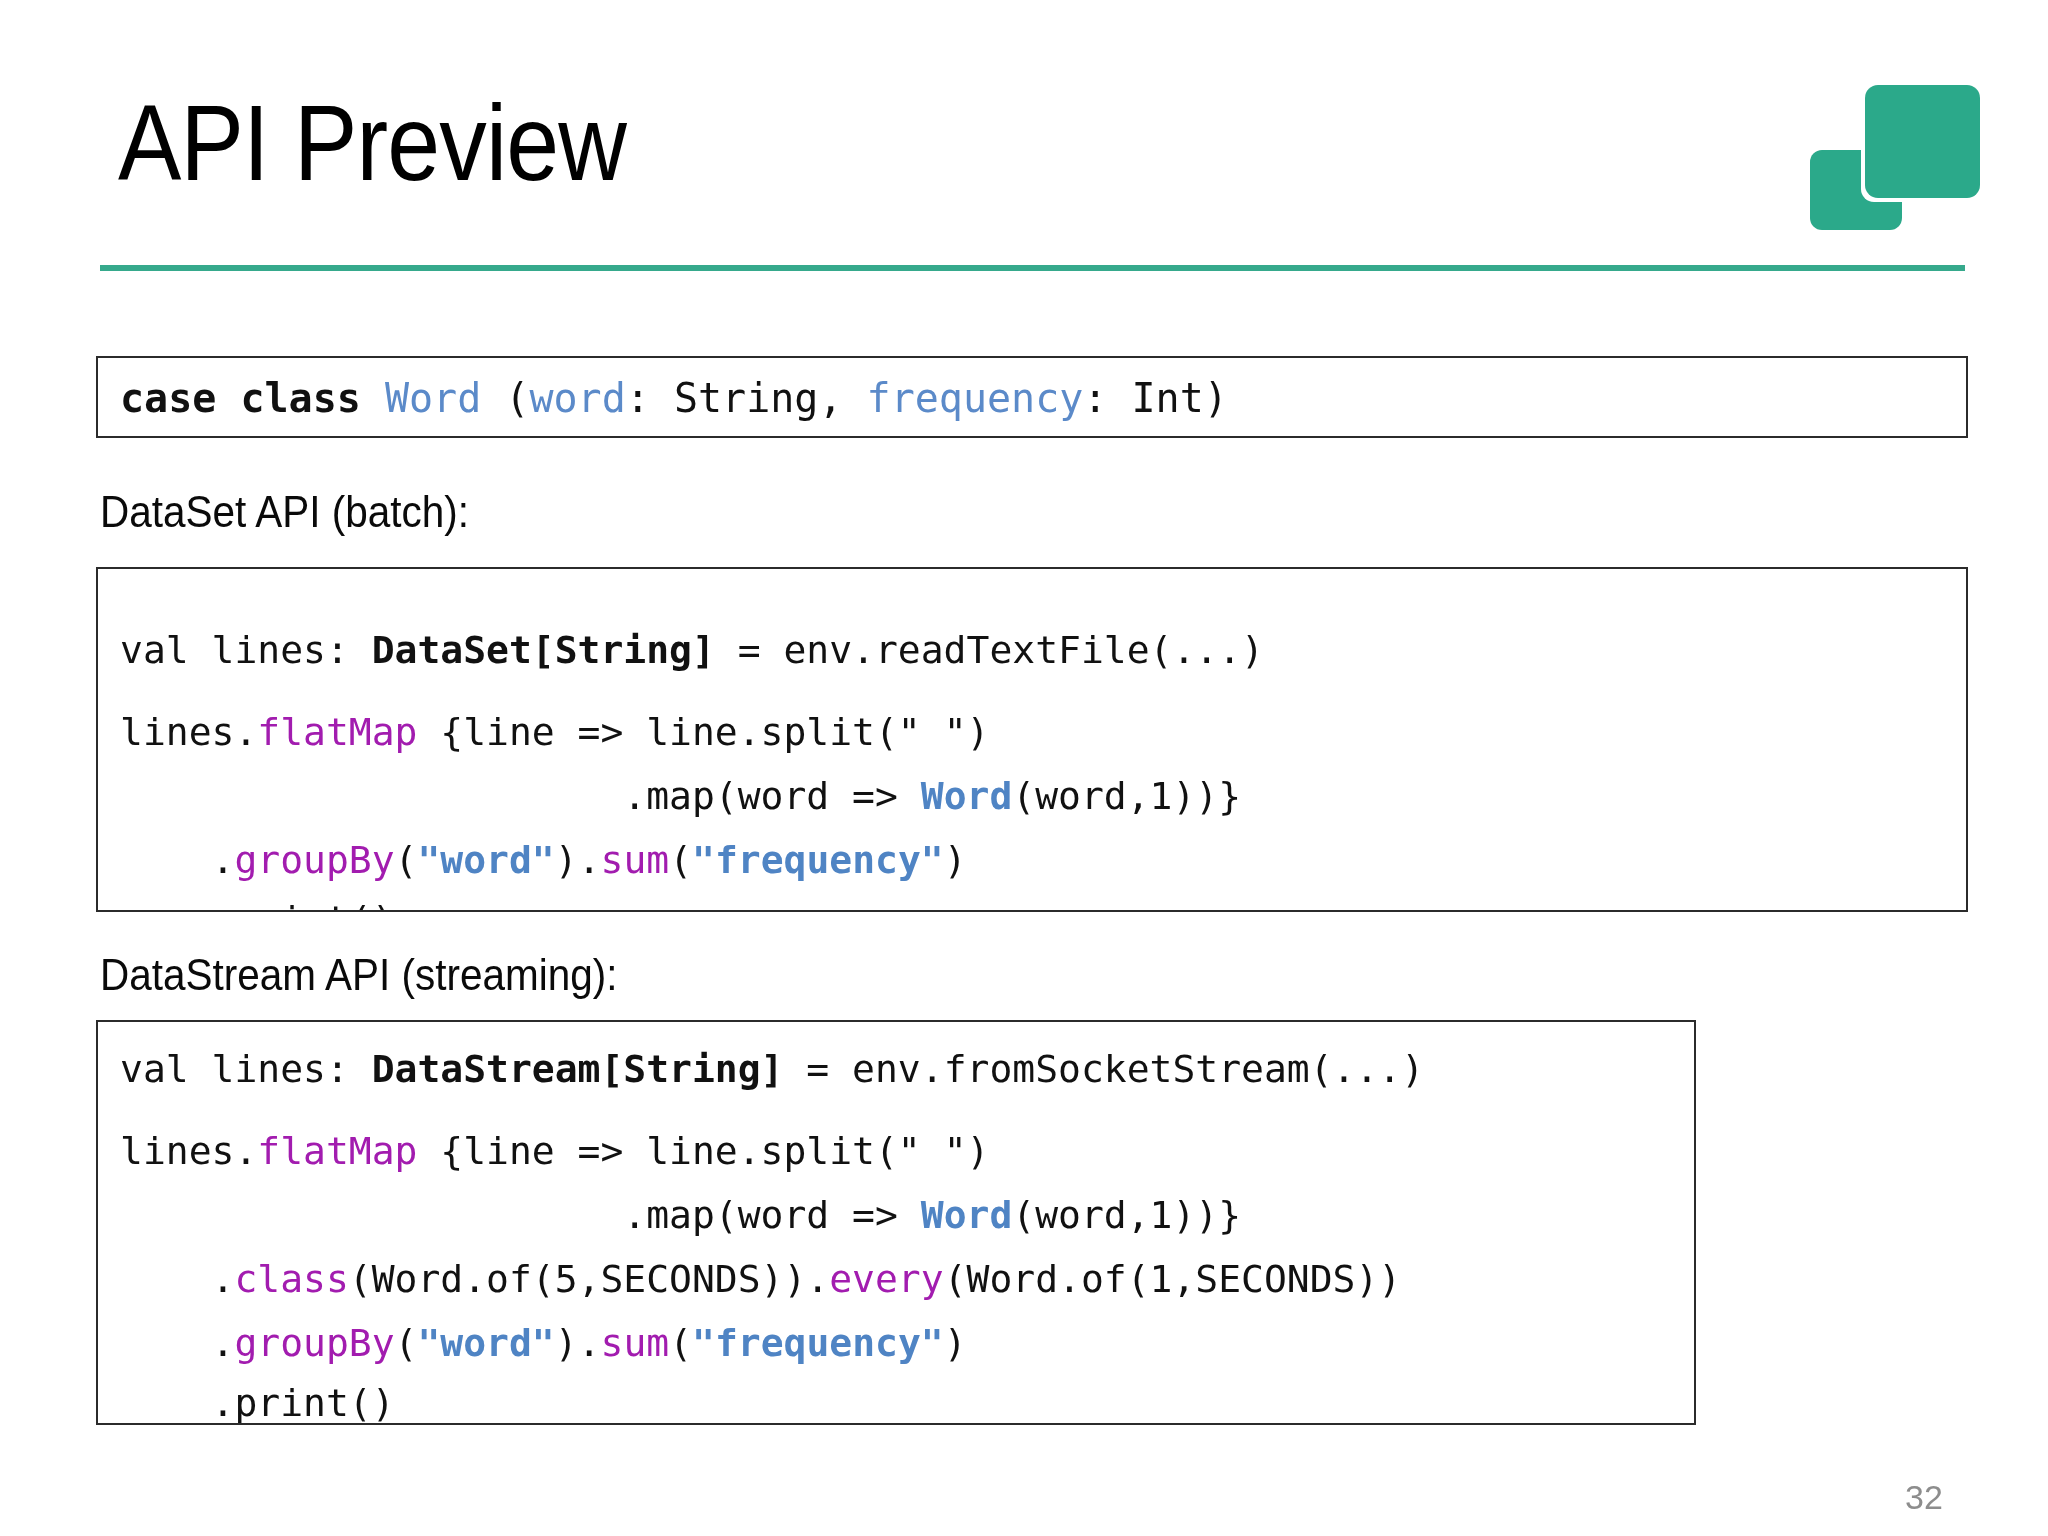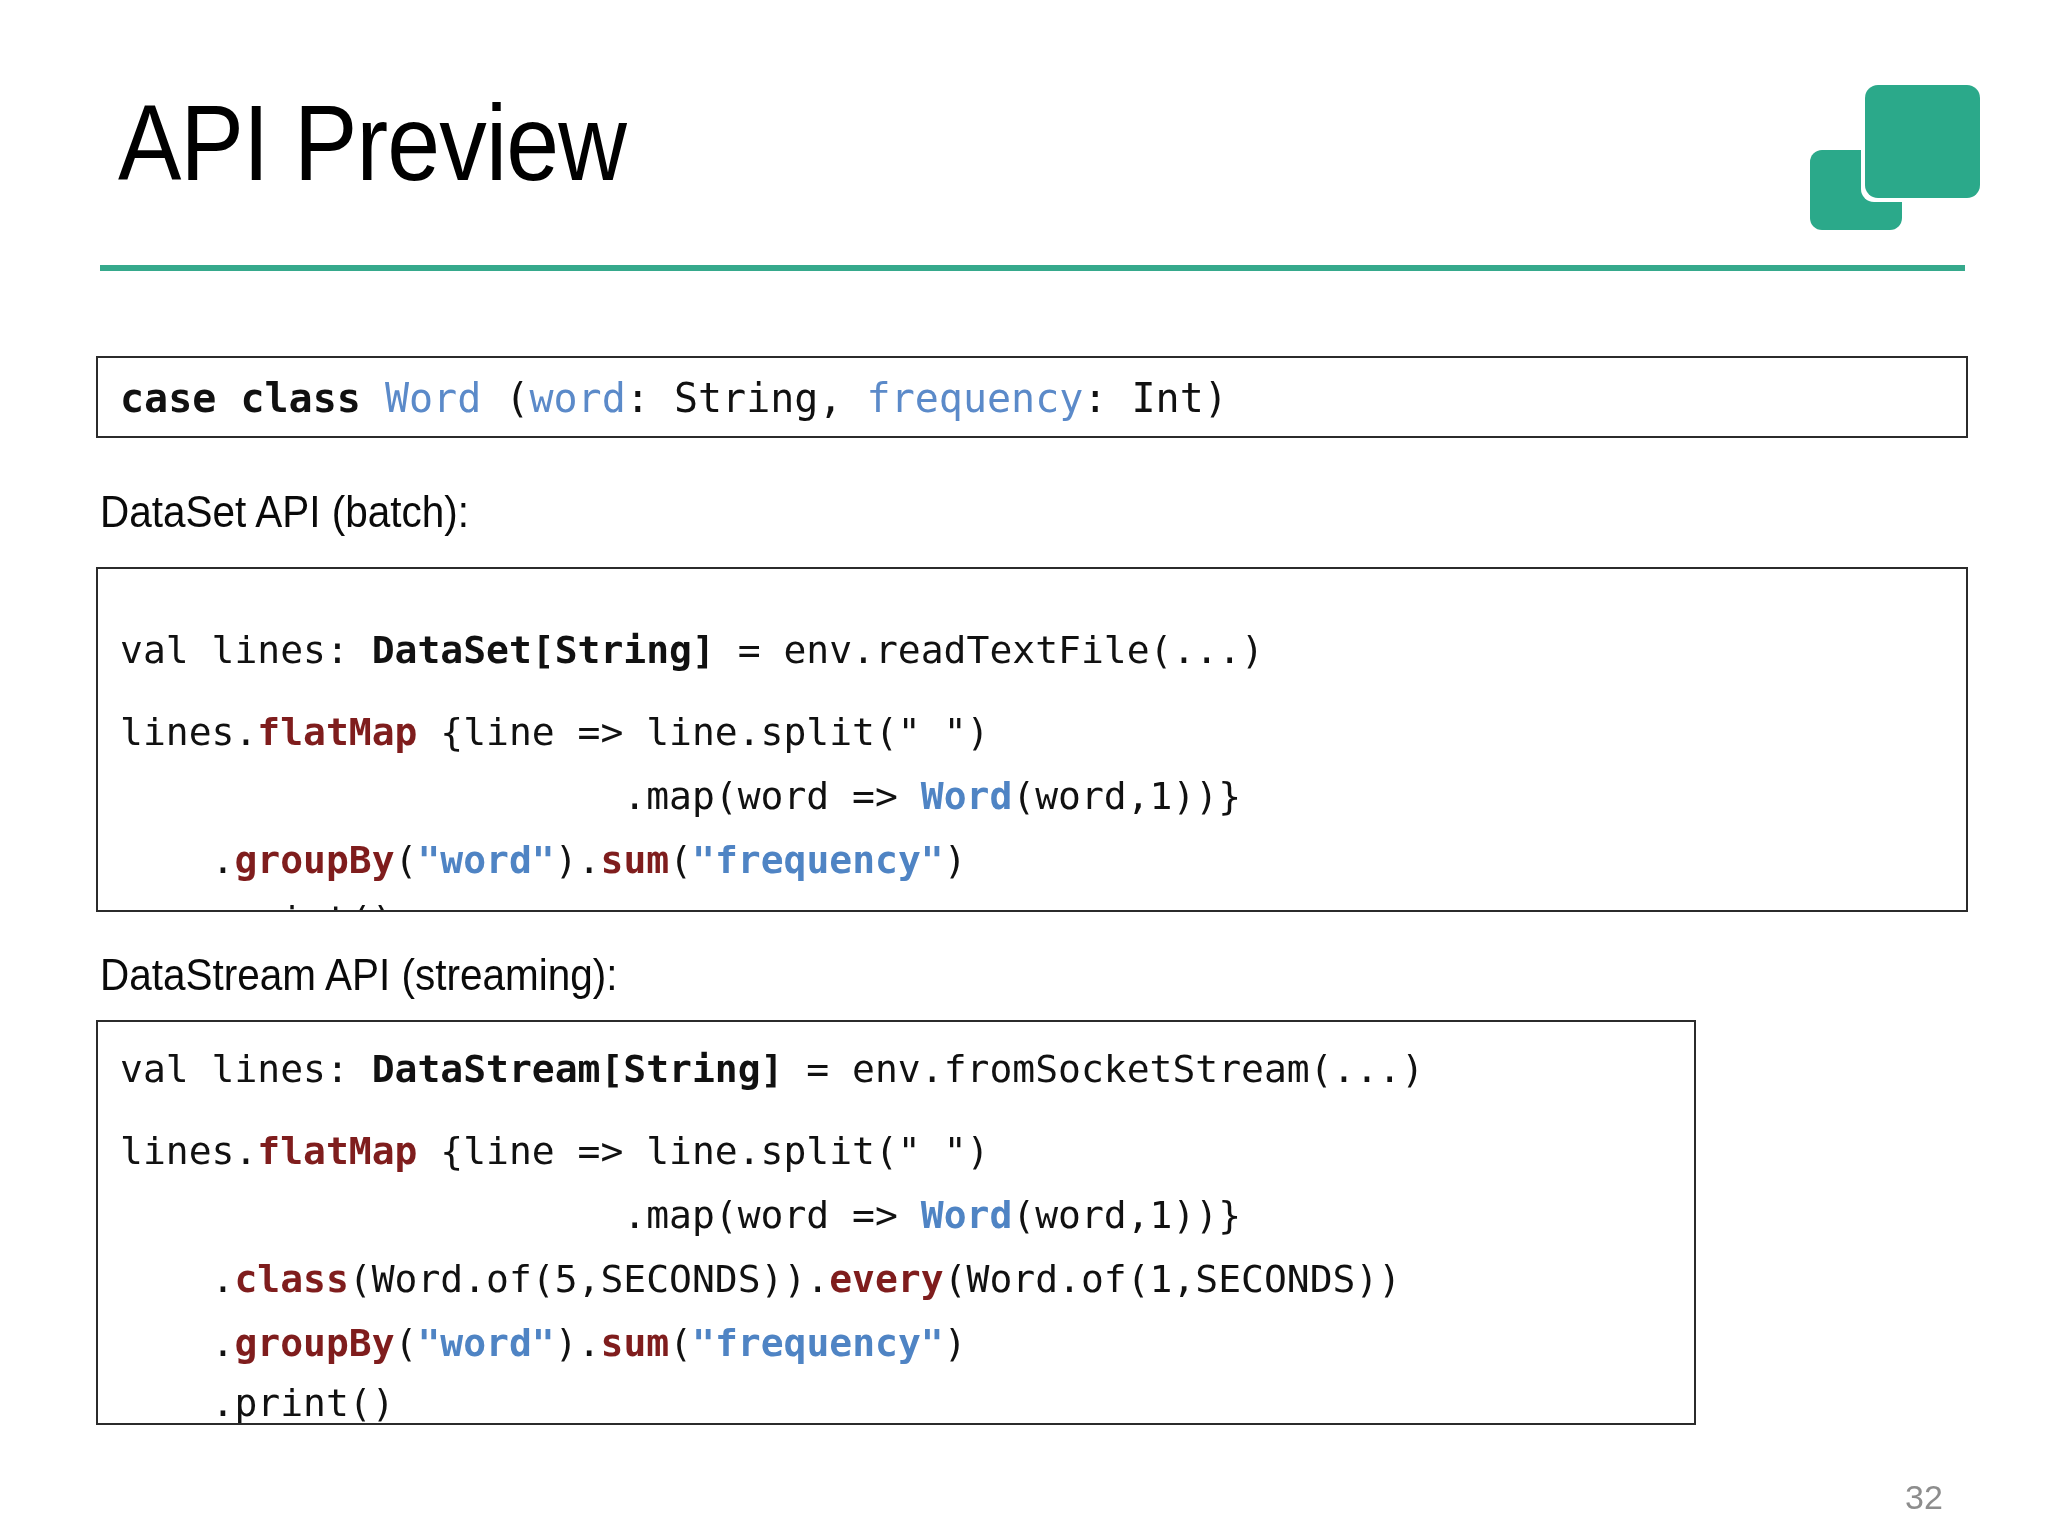--- a/index.html
+++ b/index.html
@@ -149,21 +149,21 @@
   #cl-st-4 { top: 238px; }
   #cl-st-5 { top: 302px; }
   #cl-st-6 { top: 362px; }
 
   
   .tok-plain   { color: #111111; }
   .tok-kw      { color: #111111; font-weight: bold; }
   .tok-type    { color: #111111; font-weight: bold; }
   .tok-blue    { color: #5b8ac9; }
   .tok-blue-b  { color: #4f84c4; font-weight: bold; }
-  .tok-red     { color: #7f1d1d; font-weight: bold; }
+  .tok-red     { color: #a21caf; font-weight: normal; }
 
   
   .page-number {
     position: absolute;
     left: 1905px;
     top: 1448px;
     font-family: "Liberation Sans", sans-serif;
     font-size: 34px;
     color: #8d8d8d;
     margin-top: 30px;

